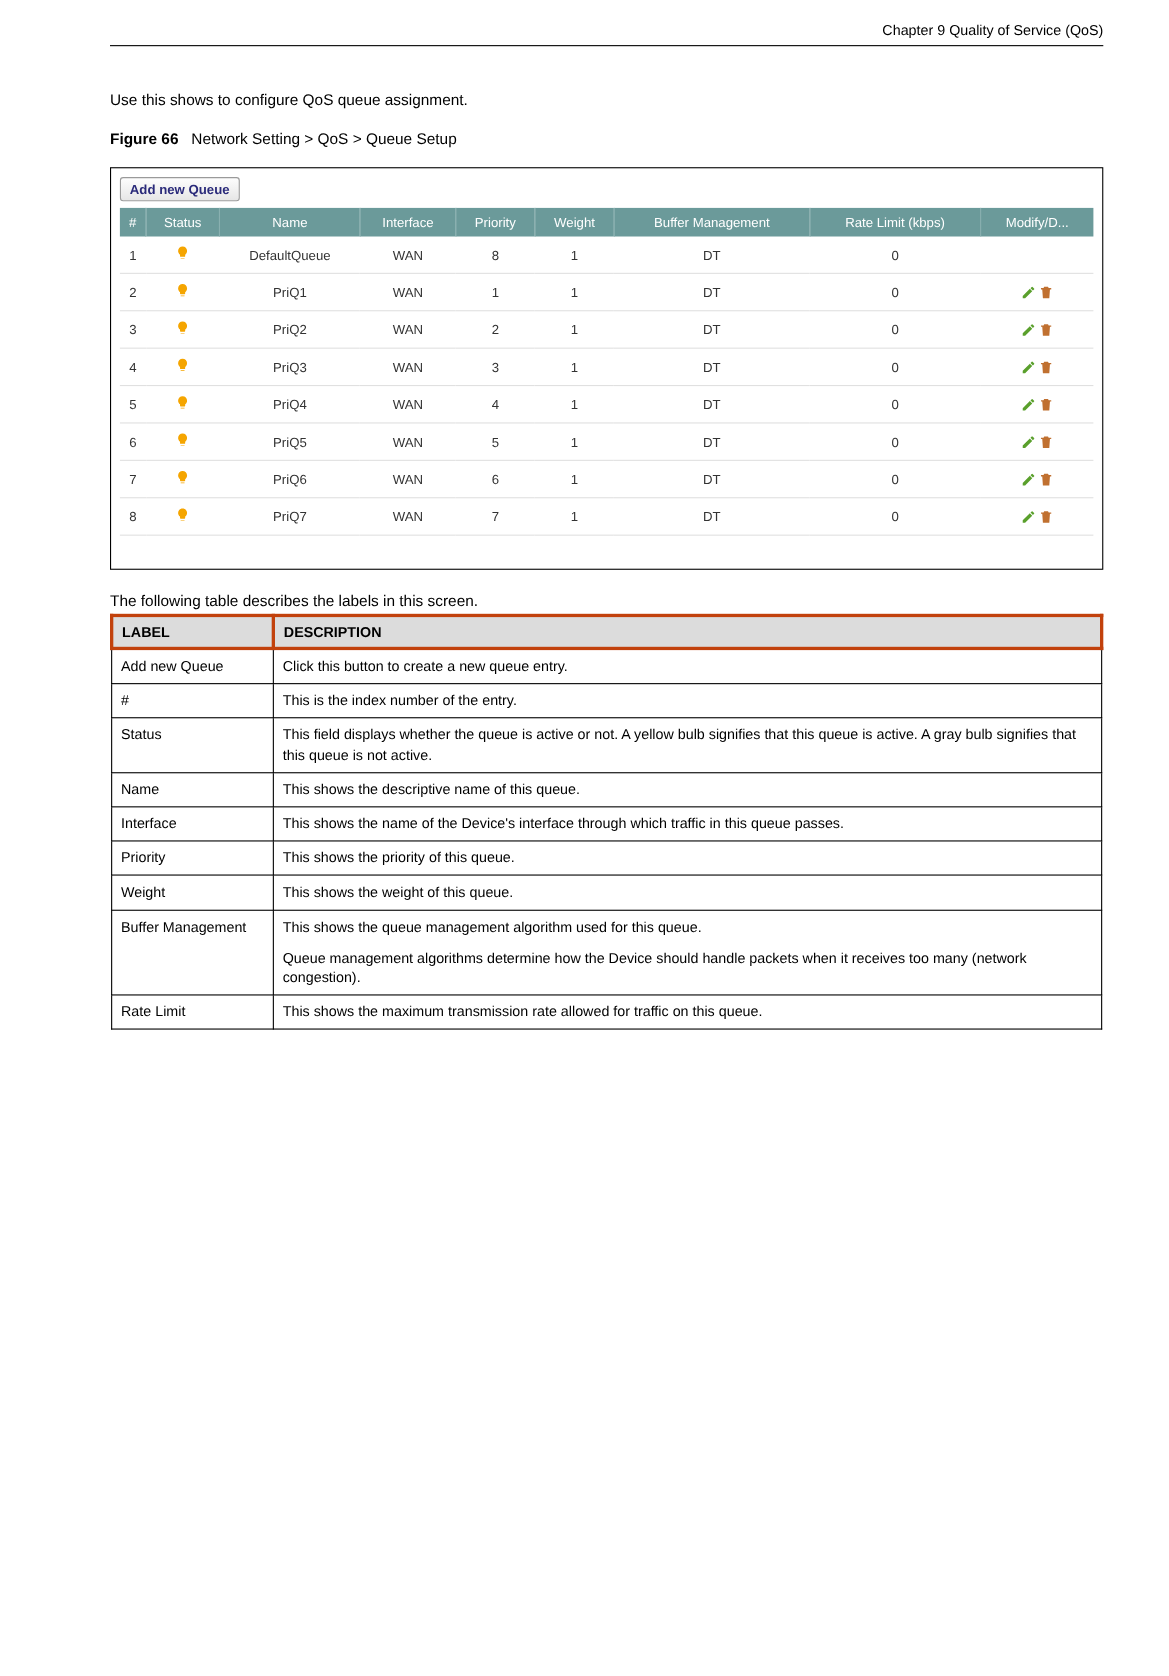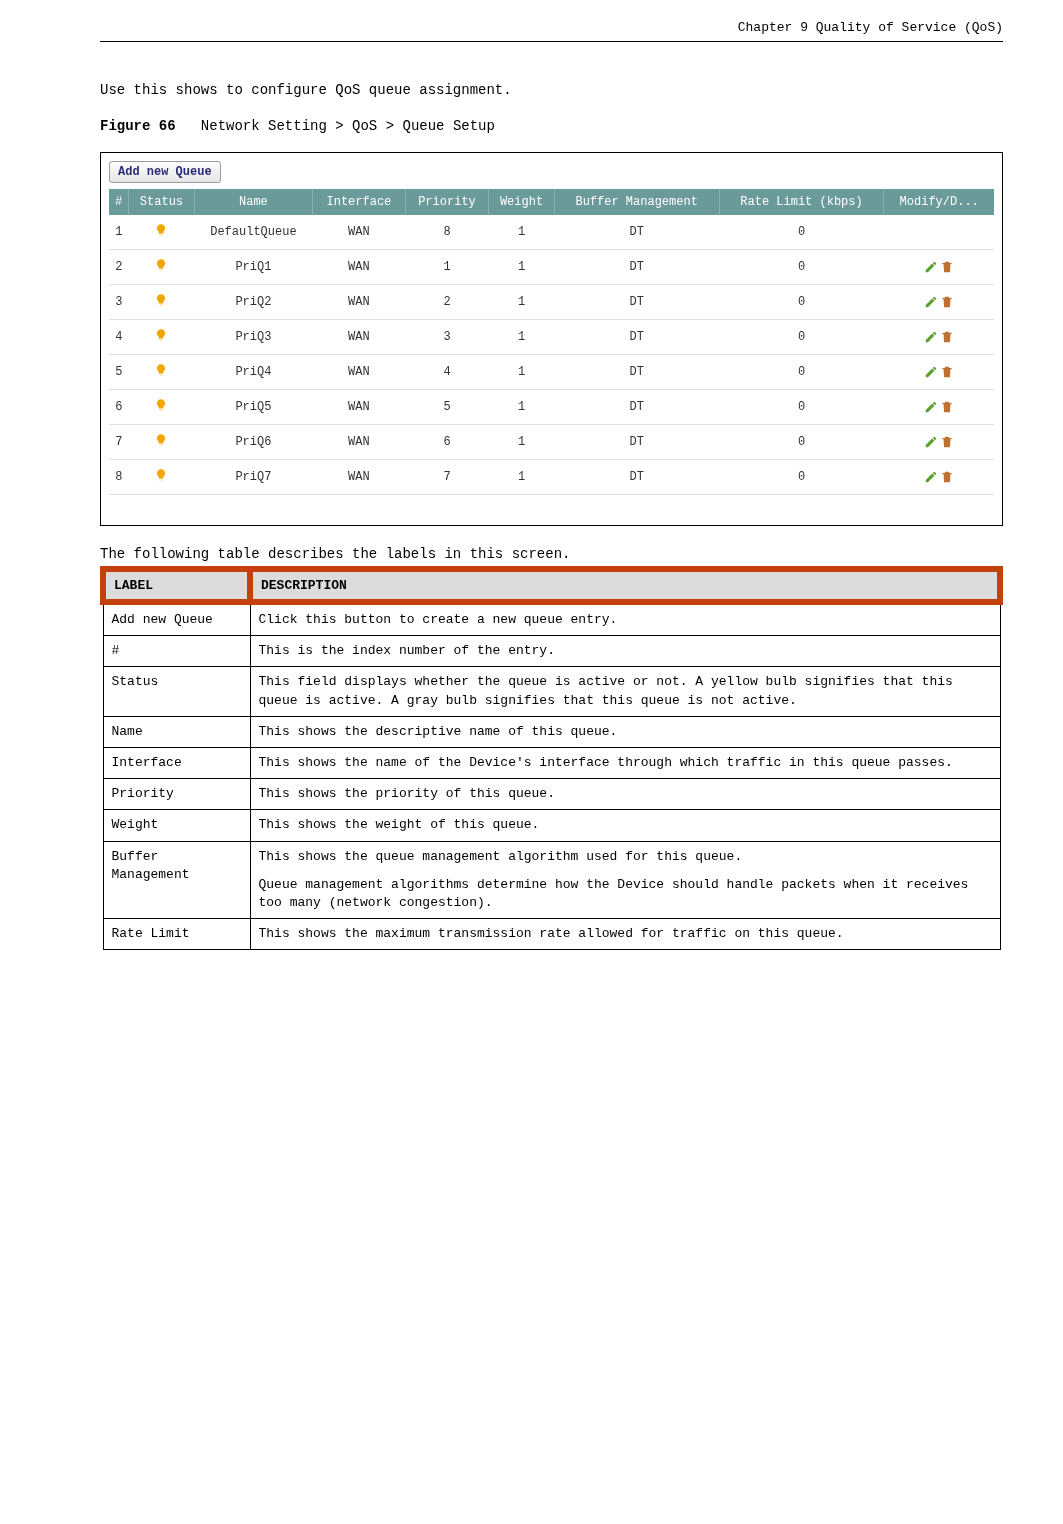--- a/index.html
+++ b/index.html
@@ -9,21 +9,20 @@
     font-size: 13px;
     background: #fff;
     color: #000;
   }
   .page {
     width: 1063px;
     height: 1524px;
     position: relative;
     box-sizing: border-box;
     padding: 20px 60px 40px 100px;
-    font-family: Liberation Mono, monospace;
   }
   .header-line {
     border-top: 1px solid #000;
     margin-top: 6px;
   }
   .chapter-title {
     text-align: right;
     font-size: 13px;
     margin-bottom: 2px;
   }
@@ -92,21 +91,21 @@
   }
   .desc-table {
     width: 100%;
     border-collapse: collapse;
     font-size: 13px;
   }
   .desc-table th {
     background: #dcdcdc;
     text-align: left;
     padding: 6px 8px;
-    border: 6px solid #c2410c;
+    border: 3px solid #c2410c;
     font-weight: bold;
   }
   .desc-table td {
     border: 1px solid #000;
     padding: 6px 8px;
     vertical-align: top;
     line-height: 1.4;
   }
   .desc-table td.label-col {
     width: 130px;

